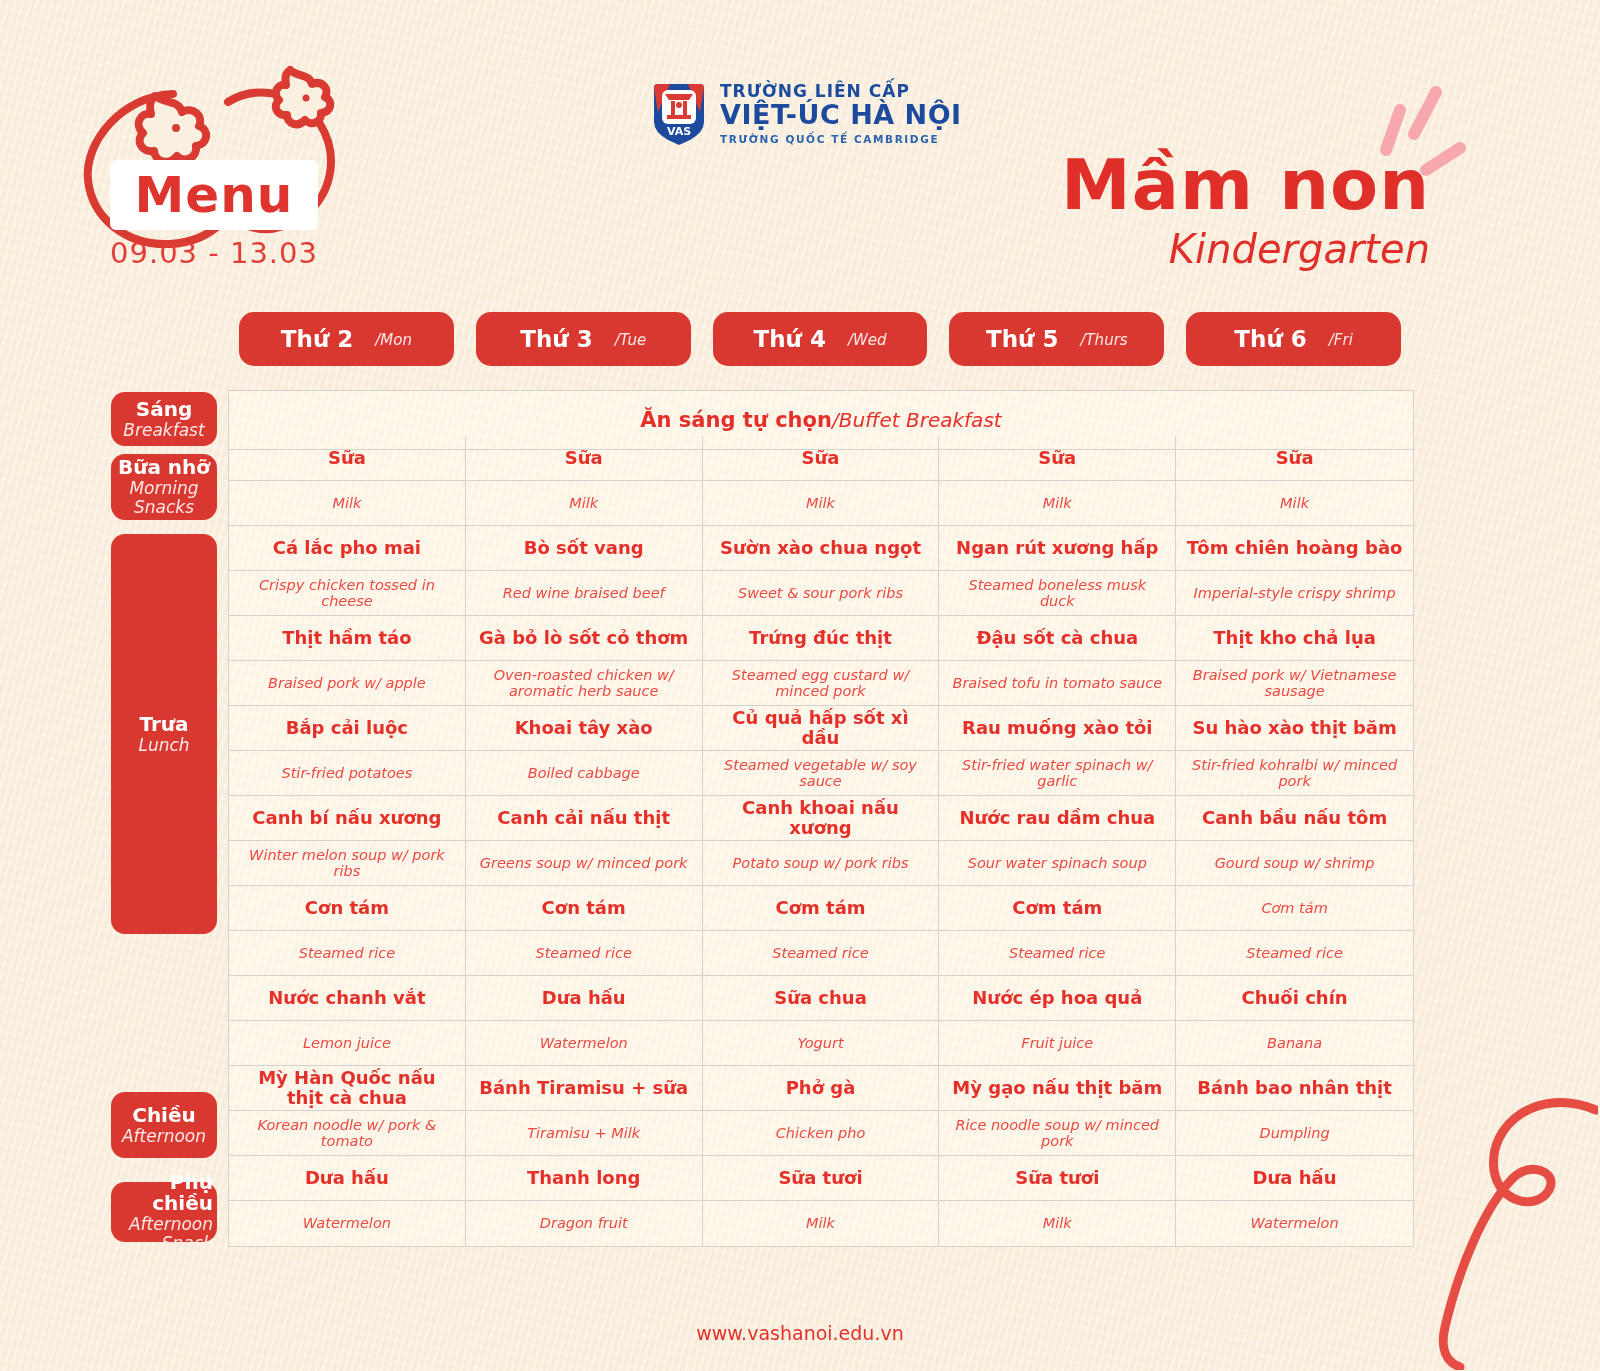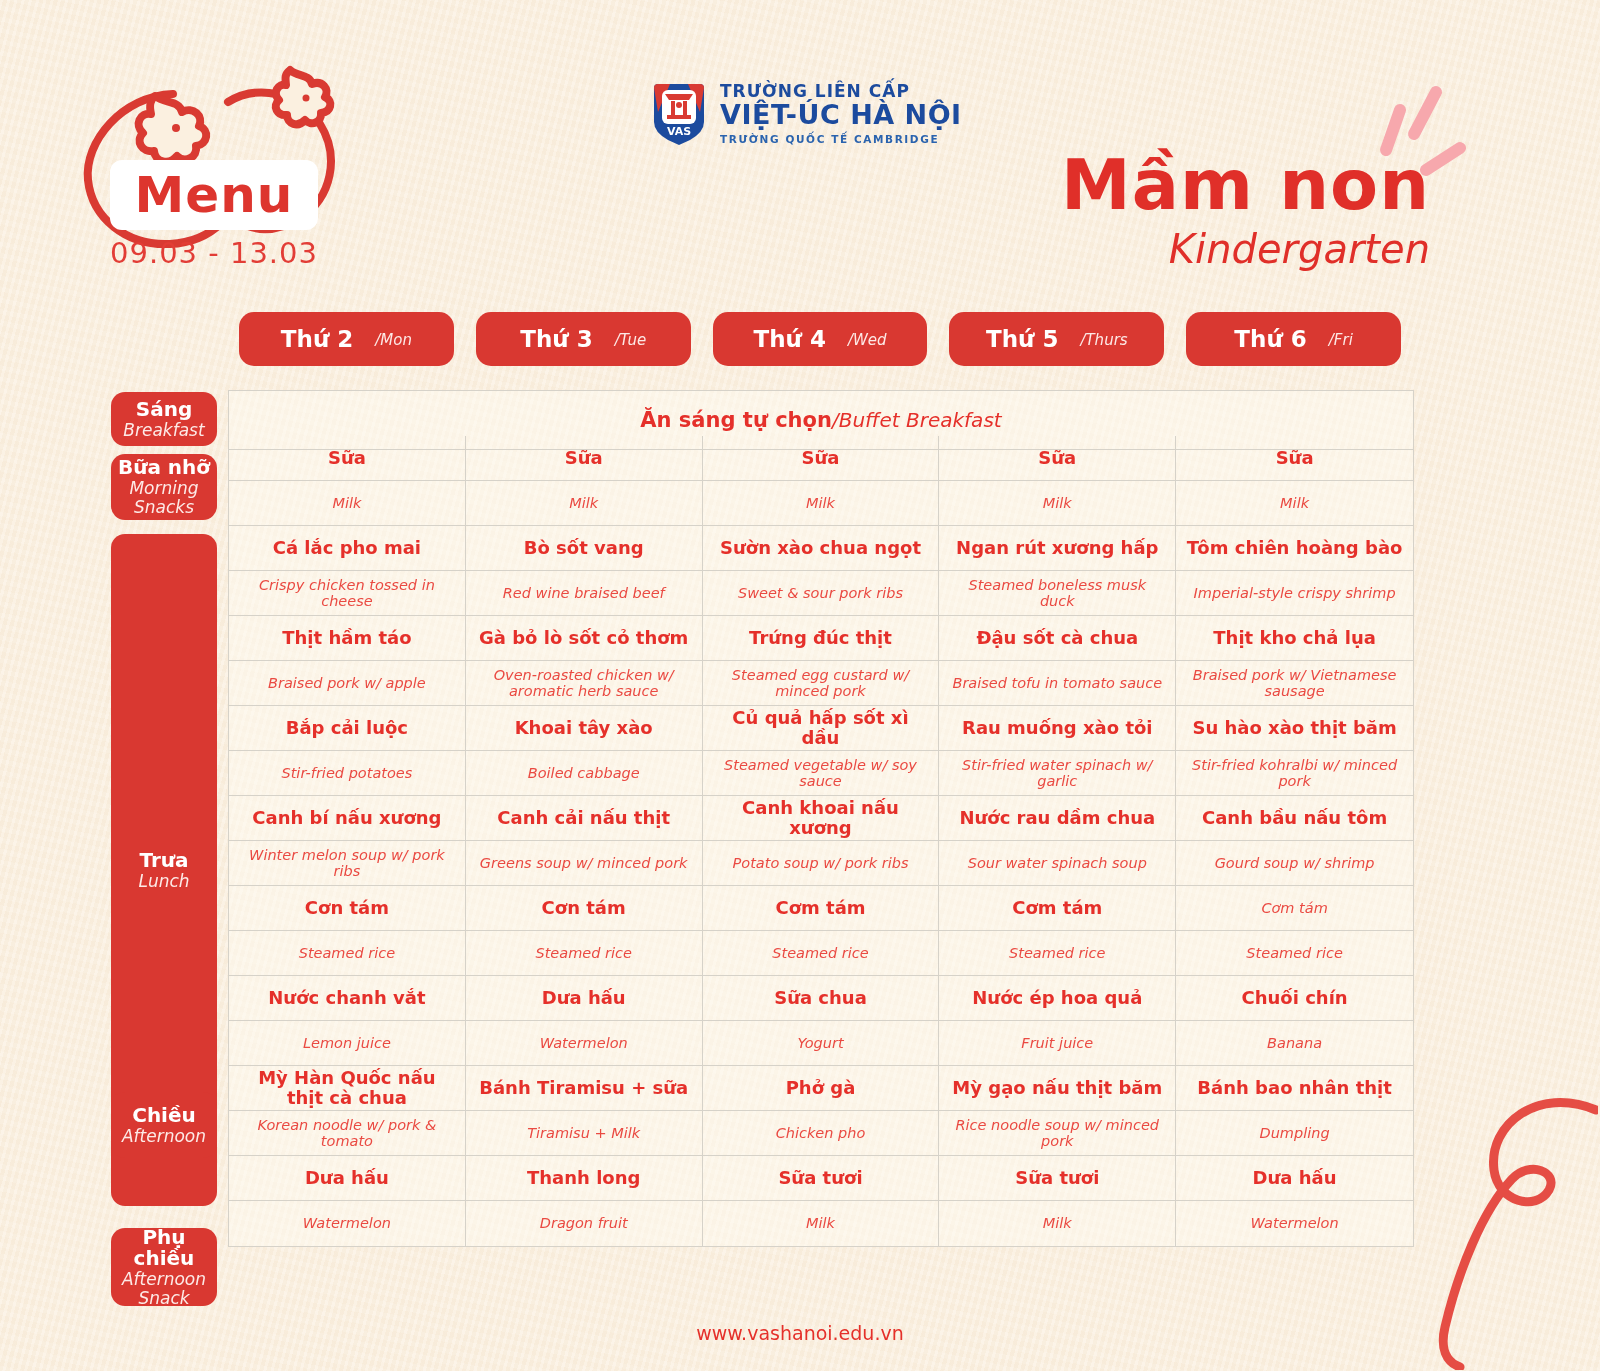--- a/index.html
+++ b/index.html
@@ -13,21 +13,21 @@
     background:
       repeating-linear-gradient(105deg, rgba(255,255,255,0.18) 0 3px, rgba(233,217,193,0.12) 3px 7px),
       repeating-linear-gradient(12deg, rgba(255,255,255,0.10) 0 5px, rgba(240,226,204,0.10) 5px 11px),
       #fbf0e0;
     overflow:hidden;
   }
   
   .doodle{position:absolute;left:52px;top:56px;}
   .menu-box{
     position:absolute;left:110px;top:160px;width:208px;height:70px;
-    background:#ffffff;border-radius:12px;
+    background:#ffffff;border-radius:6px;
     display:flex;align-items:center;justify-content:center;
   }
   .menu-title{
     color:#dd352e;font-size:50px;font-weight:800;letter-spacing:1px;line-height:1;
   }
   .date-range{
     position:absolute;left:110px;top:236px;width:208px;text-align:center;
     color:#e23d36;font-size:29px;font-weight:500;letter-spacing:1px;
   }
   .logo{
@@ -59,23 +59,23 @@
   
   .meal-label{
     position:absolute;left:111px;width:106px;background:#d93831;border-radius:14px;
     display:flex;flex-direction:column;align-items:center;justify-content:center;
     text-align:center;padding:4px 4px;box-sizing:border-box;
   }
   .meal-vn{color:#fff;font-weight:800;font-size:20px;line-height:1.05;}
   .meal-en{color:#fdeae7;font-style:italic;font-size:17px;font-weight:400;line-height:1.1;margin-top:1px;}
   #label-breakfast{top:392px;height:54px;}
   #label-morning{top:454px;height:66px;}
-  #label-lunch{top:534px;height:672px;}
+  #label-lunch{top:534px;height:400px;}
   #label-afternoon{top:1092px;height:66px;}
-  #label-snack{top:1228px;height:78px;}
+  #label-snack{top:1182px;height:60px;text-align:right;}
   
   .menu-table{
     position:absolute;left:228px;top:390px;width:1184px;
     display:grid;grid-template-columns:repeat(5,1fr);
     grid-auto-rows:45px;
     border:1px solid #d6d2c9;
     background:rgba(255,252,244,0.45);
   }
   .banner{
     grid-column:1 / -1;height:58px;

